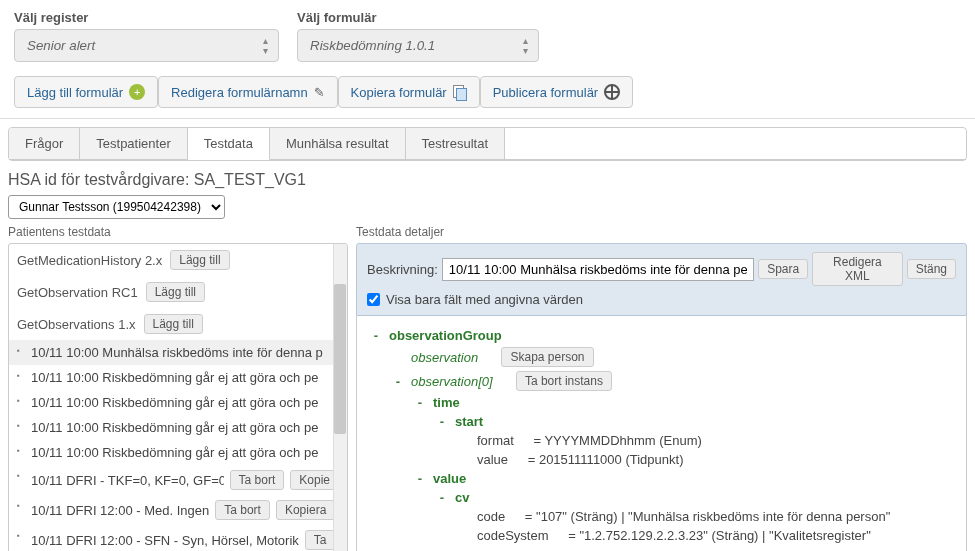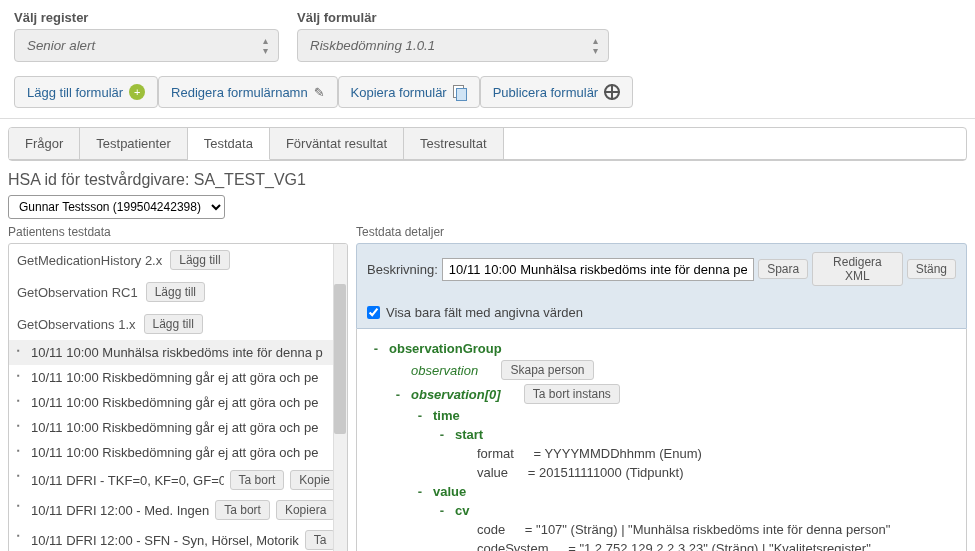--- a/index.html
+++ b/index.html
@@ -51,50 +51,50 @@
 .small-btn { background: #eee; border: 1px solid #ccc; border-radius: 3px; padding: 2px 8px; font-size: 12px; color: #555; cursor: pointer; }
 
 ul.items { list-style: none; }
 ul.items li { padding: 5px 8px 5px 22px; display:flex; align-items:center; gap:6px; white-space: nowrap; overflow:hidden; position:relative; }
 ul.items li::before { content:"▪"; position:absolute; left:8px; top:6px; font-size:8px; color:#777; }
 ul.items li.selected { background: #f0f0f0; }
 .item-text { overflow: hidden; text-overflow: clip; color: #444; flex-shrink: 1; min-width: 0;}
 
 
 .detail-header { background: #dfe8f0; border: 1px solid #b8c8d8; border-radius: 3px 3px 0 0; padding: 8px 10px; }
-.detail-row1 { display:flex; align-items:center; gap: 4px; margin-bottom: 19px;}
+.detail-row1 { display:flex; align-items:center; gap: 4px; margin-bottom: 6px;}
 .detail-row1 label { color: #444; }
 .desc-input { border: 1px solid #aaa; padding: 3px 6px; width: 330px; font-size: 13px;}
 .check-line { display:flex; align-items:center; gap:6px; color:#444;}
 
 .tree { border: 1px solid #ccc; border-top: none; padding: 10px 14px; height: 264px; overflow:auto; font-size: 13px;}
 .node-line { display:flex; align-items:center; gap:8px; padding: 2px 0; }
 .toggle { color:#3a7a3a; font-weight:bold; width:10px; text-align:center; cursor:pointer; flex-shrink:0;}
 .key-g { color: #2b7a2b; font-weight: bold; }
 .key-i { color: #2b7a2b; font-style: italic; }
-.key-gi { color: #2b7a2b; font-weight: bold; font-style: italic; }
+.key-gi { color: #2b7a2b; font-weight: normal; font-style: italic; }
 .key-plain { color: #444; }
 .val { color: #444; }
 .children { margin-left: 22px; }
 </style>
 </head>
 <body>
 
 <div class="header">
   <div class="selectors">
     <div class="selector-group">
       <span class="selector-label">Välj register</span>
       <button class="dropdown">
         <span>Senior alert</span>
         <span class="chev">▴<br>▾</span>
       </button>
     </div>
     <div class="selector-group">
       <span class="selector-label">Välj formulär</span>
-      <button class="dropdown" style="width:312px">
+      <button class="dropdown" style="width:242px">
         <span>Riskbedömning 1.0.1</span>
         <span class="chev">▴<br>▾</span>
       </button>
     </div>
   </div>
   <div class="btn-row">
     <button class="btn">
       <span>Lägg till formulär</span>
       <span class="icon-circle icon-plus">+</span>
     </button>
@@ -111,21 +111,21 @@
       <span class="icon-globe"></span>
     </button>
   </div>
 </div>
 
 <div class="tab-container">
   <div class="tabs">
     <div class="tab">Frågor</div>
     <div class="tab">Testpatienter</div>
     <div class="tab active">Testdata</div>
-    <div class="tab">Förväntat resultat</div>
+    <div class="tab">Munhälsa resultat</div>
     <div class="tab">Testresultat</div>
   </div>
 </div>
 
 <div class="below-tabs">
   <div class="hsa-line">HSA id för testvårdgivare: SA_TEST_VG1</div>
   <select class="patient-select">
     <option>Gunnar Testsson (199504242398)</option>
   </select>
 </div>

